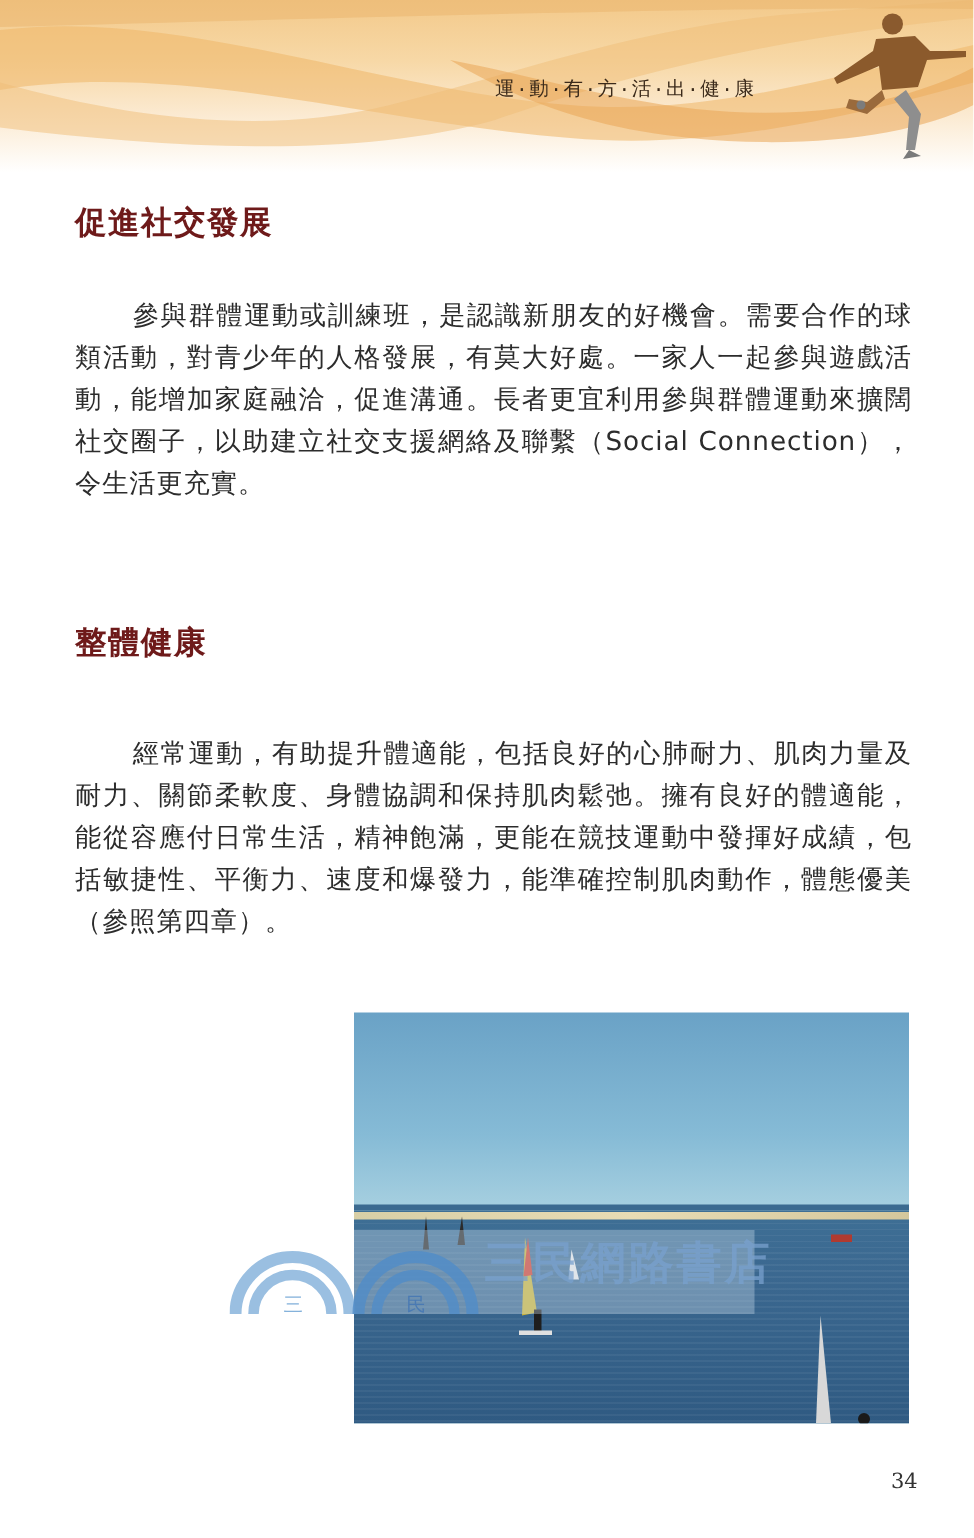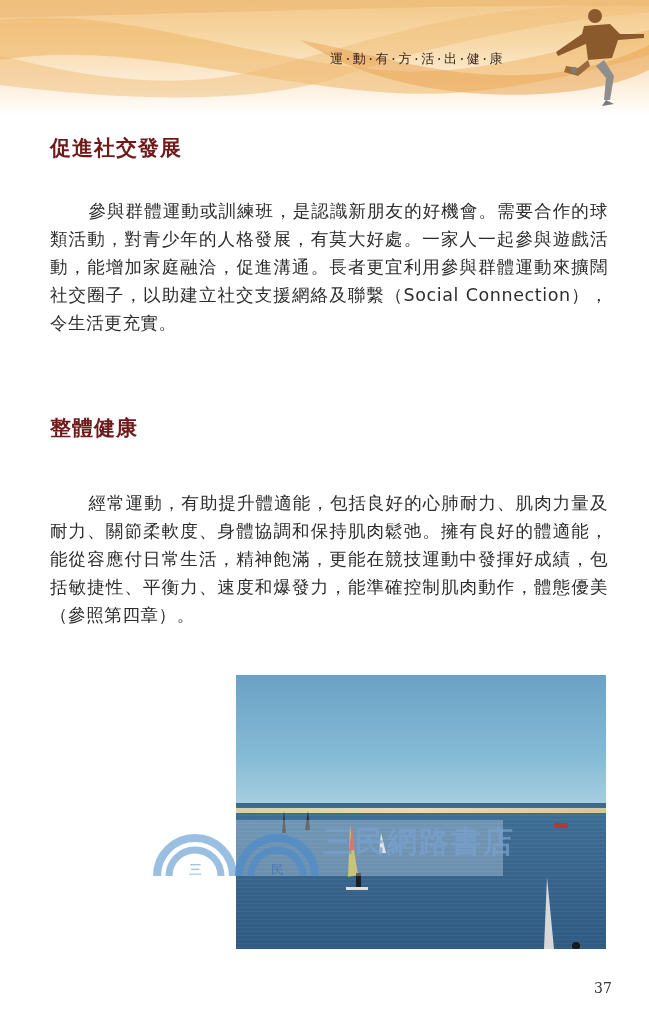--- a/index.html
+++ b/index.html
@@ -125,13 +125,13 @@
     <path d="M4,56 A38,38 0 0 1 80,56" fill="none" stroke="rgba(120,170,215,0.75)" stroke-width="8"></path>
     <path d="M16,56 A26,26 0 0 1 68,56" fill="none" stroke="rgba(120,170,215,0.75)" stroke-width="7"></path>
     <path d="M86,56 A38,38 0 0 1 162,56" fill="none" stroke="rgba(80,140,200,0.8)" stroke-width="8"></path>
     <path d="M98,56 A26,26 0 0 1 150,56" fill="none" stroke="rgba(80,140,200,0.8)" stroke-width="7"></path>
     <text x="36" y="54" font-size="13" fill="rgba(120,170,215,0.9)" font-family="DejaVu Sans, sans-serif">三</text>
     <text x="118" y="54" font-size="13" fill="rgba(70,120,180,0.9)" font-family="DejaVu Sans, sans-serif">民</text>
   </svg>
   <div class="wm-text-cn">三民網路書店</div>
 </div>
 
-<div class="page-number">37</div>
+<div class="page-number">34</div>
 
 </body></html>

